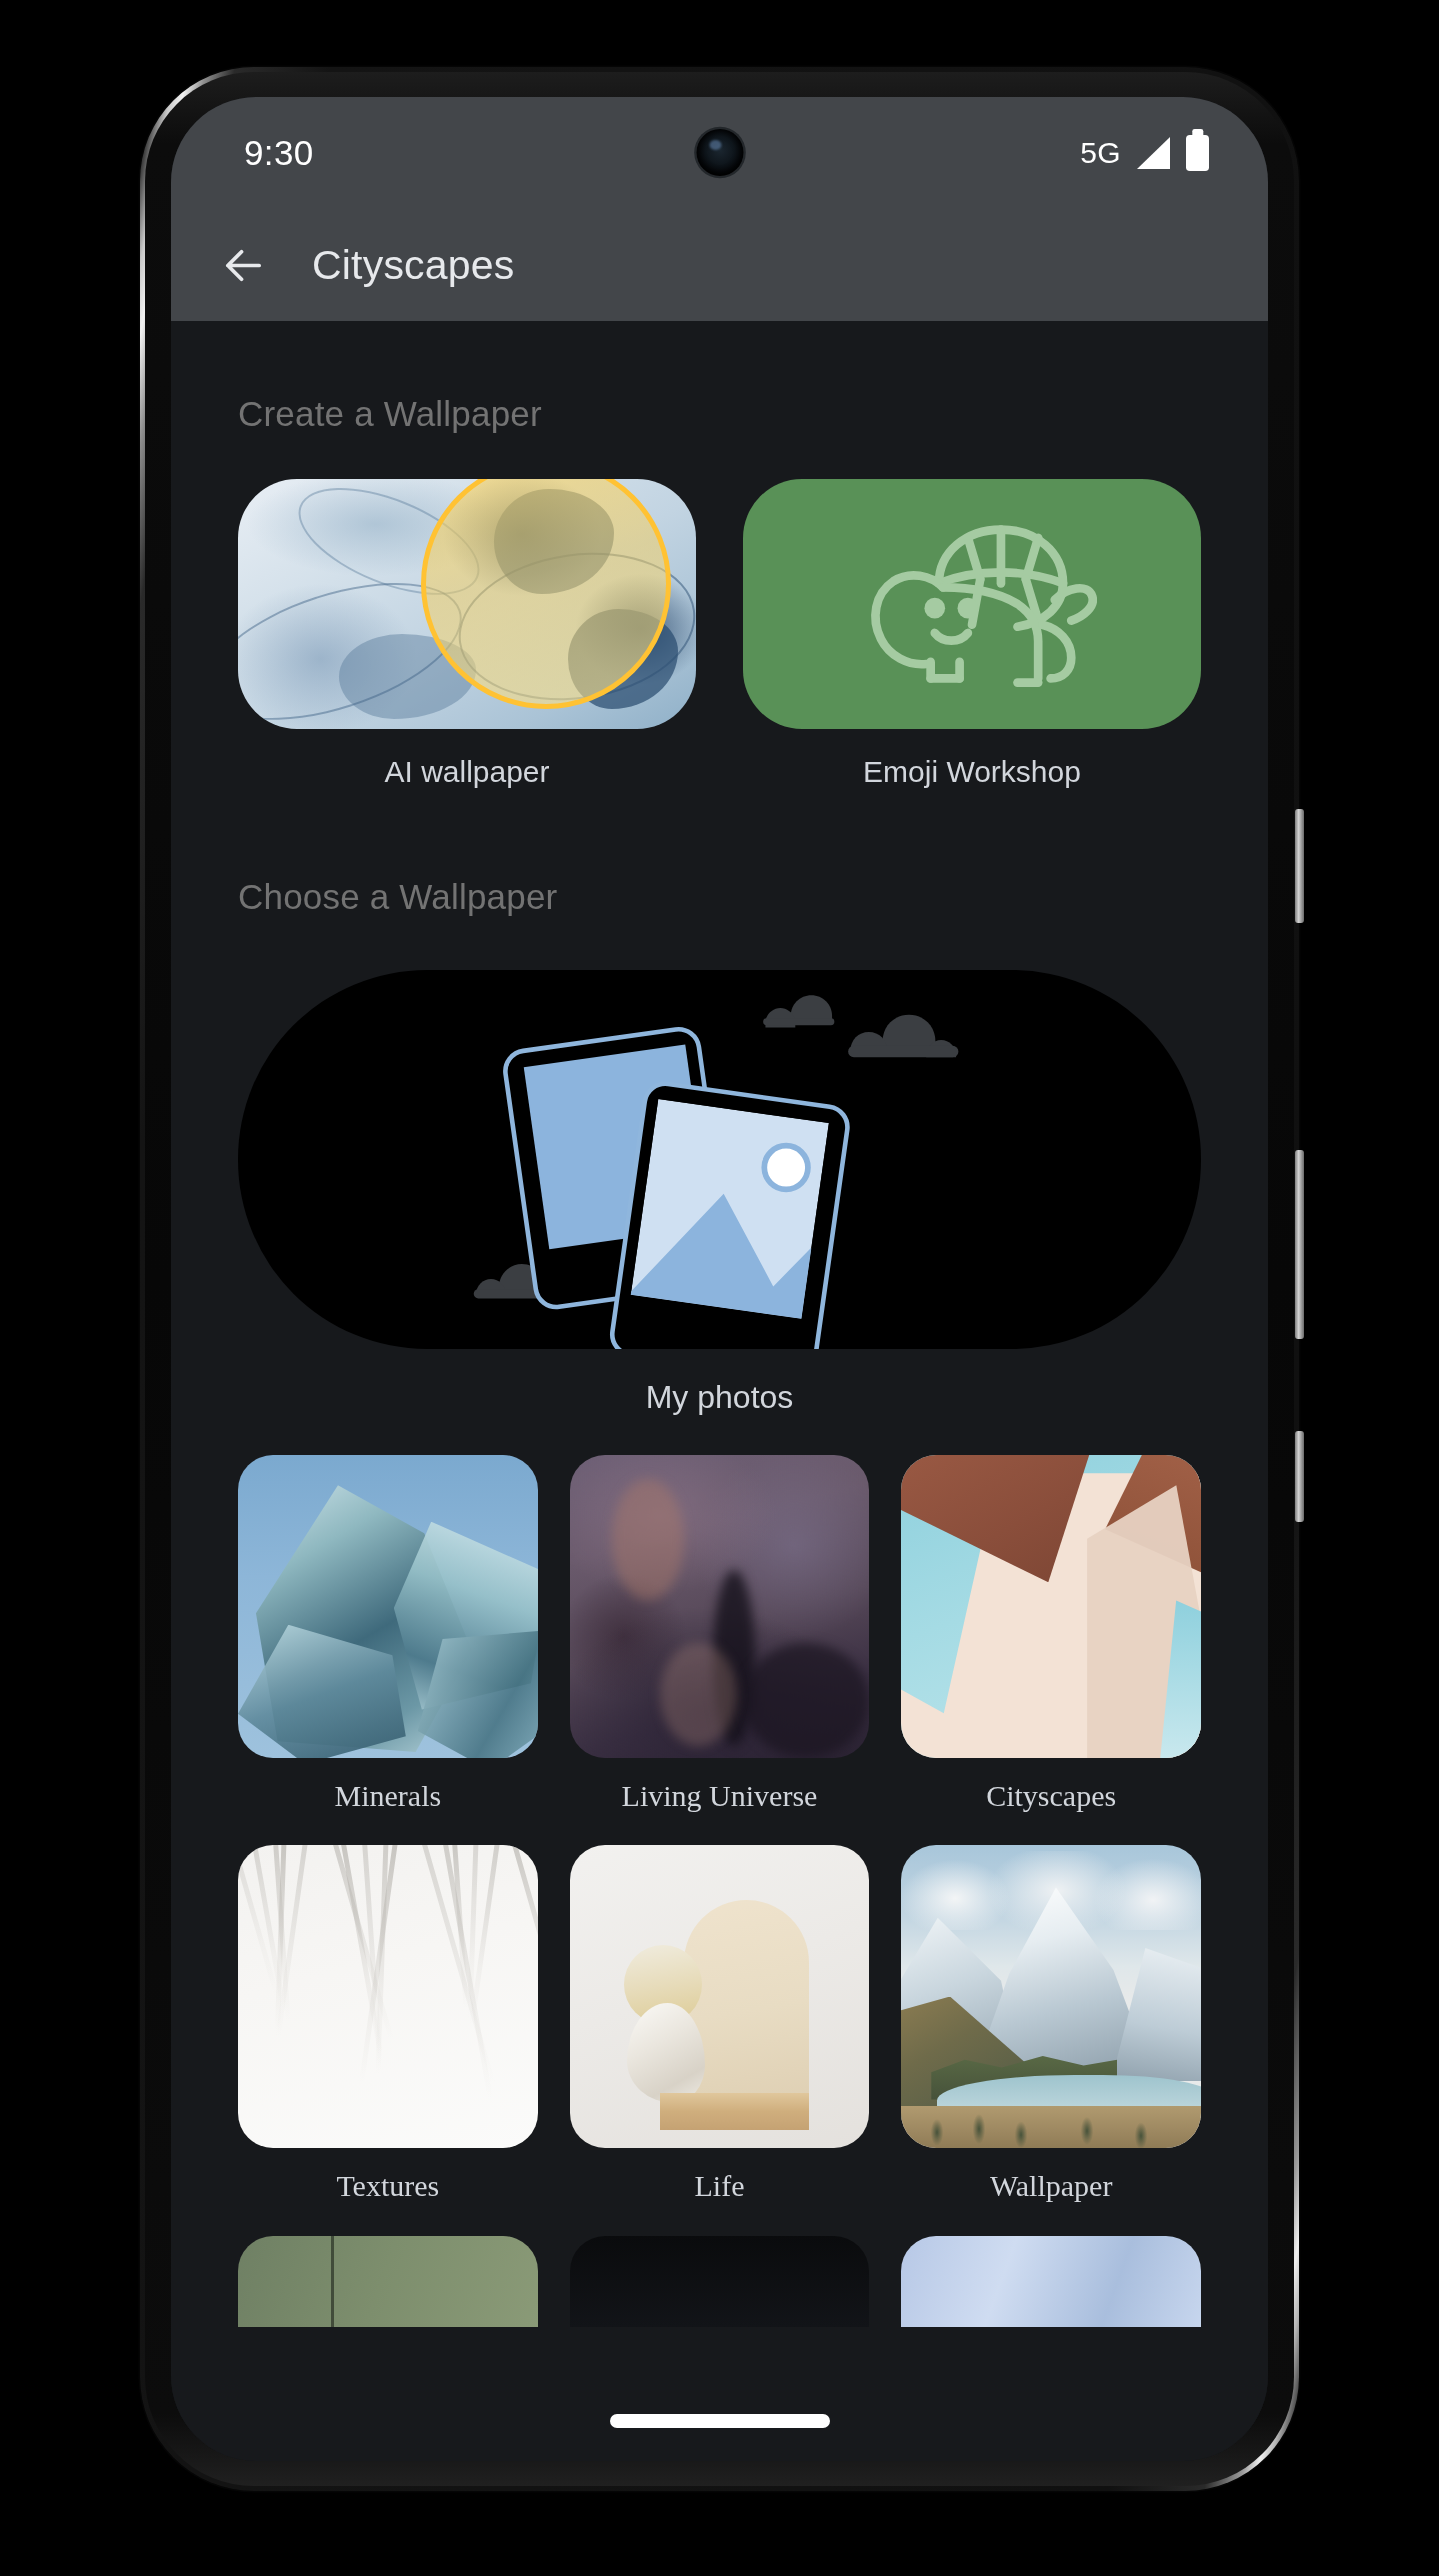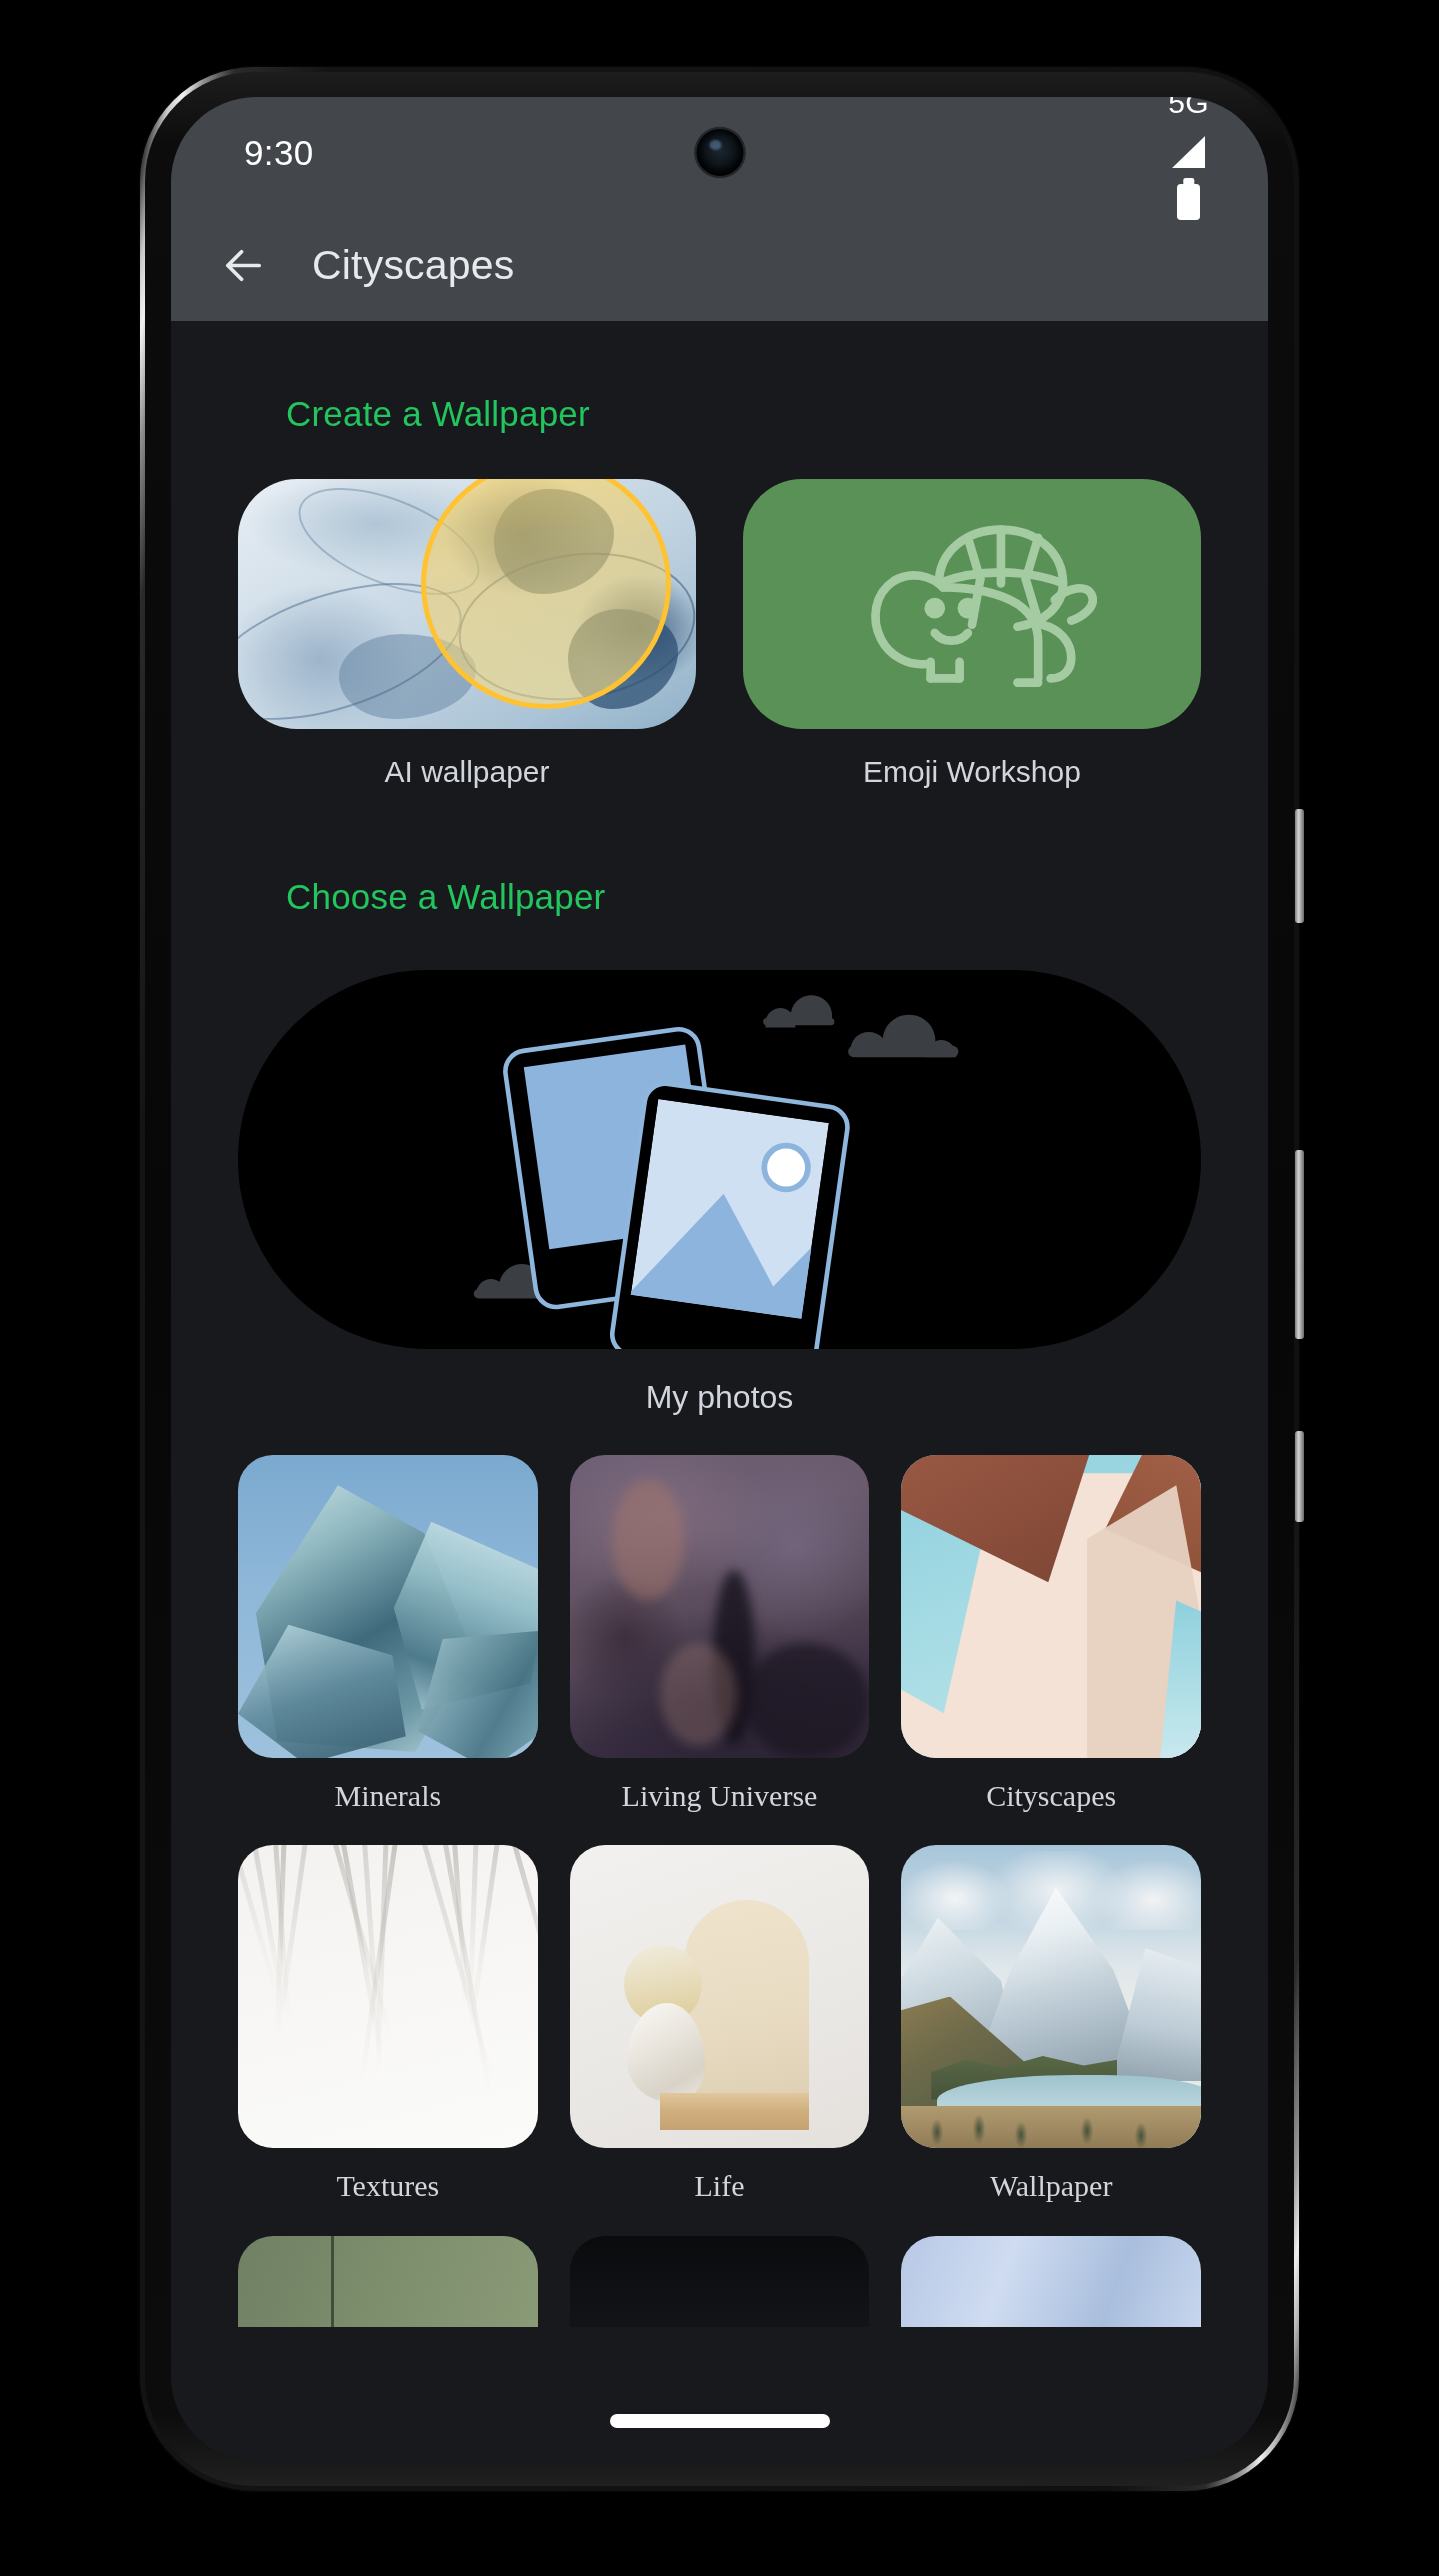--- a/index.html
+++ b/index.html
@@ -66,21 +66,21 @@
     display:flex; align-items:center;
     justify-content:space-between;
     padding:0 59px 0 73px;
   }
   .status-time{
     color:#ffffff;
     font-size:35px;
     letter-spacing:0.4px;
   }
   .status-right{
-    display:flex; align-items:center; gap:16px;flex-direction:column;
+    display:flex; align-items:center; gap:16px;
   }
   .net-label{ color:#fff; font-size:30px; letter-spacing:0.4px; }
   .signal-tri{
     width:33px; height:32px;
     background:#fff;
     clip-path:polygon(100% 0,100% 100%,0 100%);
   }
   .battery{
     position:relative; width:23px; height:36px;
     background:#fff; border-radius:3.8px;
@@ -128,25 +128,24 @@
 
   
   .content{
     background:#17191c;
     height:calc(2364px - 224px);
     padding:0 0 0 0;
     position:relative;
     overflow:hidden;
   }
   .section-title{
-    color:#22c55e;
+    color:#737373;
     font-size:35px;
     padding:73px 0 0 67px;
     letter-spacing:0.2px;
-    margin-left:48px;
   }
   .section-title.second{ padding-top:88px; }
 
   
   .create-row{
     display:flex;
     gap:47px;
     padding:45px 67px 0 67px;
   }
   .create-cell{ width:100%; }

